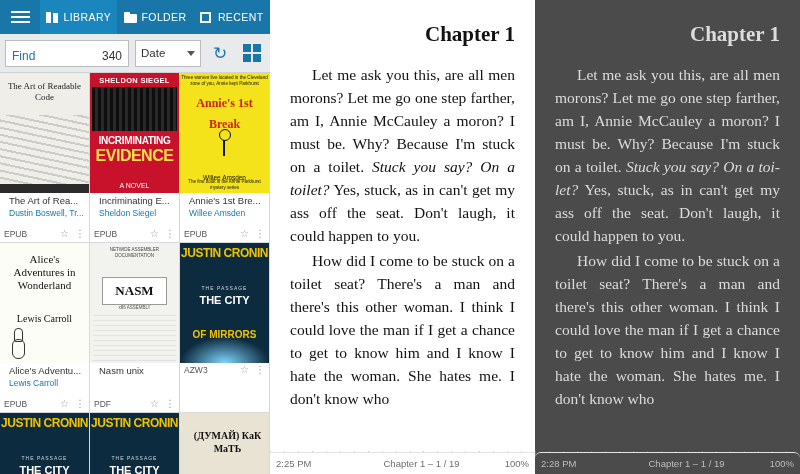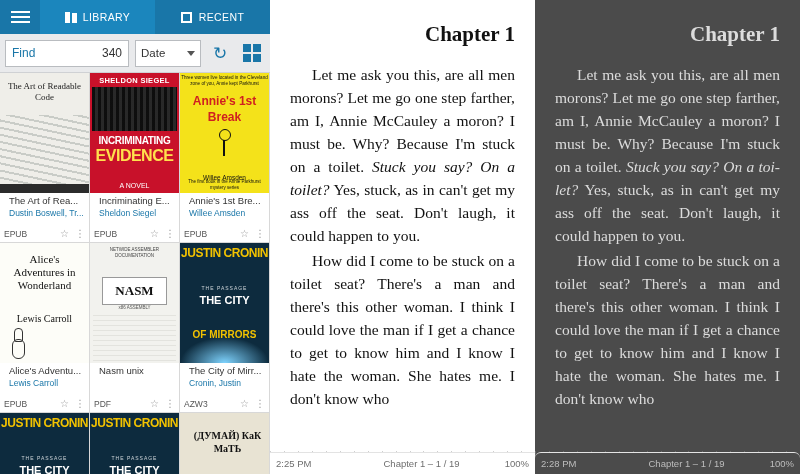--- a/index.html
+++ b/index.html
@@ -19,21 +19,21 @@
   .tab{flex:1;display:flex;align-items:center;justify-content:center;gap:5px;color:#ffffff;font-size:10.5px;letter-spacing:.4px;}
   .tab.active{background:#1b86bd;}
   .tabico{display:inline-block;width:13px;height:11px;position:relative;}
   .tabico.books::before{content:"";position:absolute;left:0;top:0;width:5px;height:11px;background:#fff;}
   .tabico.books::after{content:"";position:absolute;left:7px;top:1px;width:5px;height:10px;background:#fff;}
   .tabico.folder::before{content:"";position:absolute;left:0;top:2px;width:13px;height:9px;background:#fff;border-radius:1px;}
   .tabico.folder::after{content:"";position:absolute;left:0;top:0px;width:6px;height:3px;background:#fff;border-radius:1px 1px 0 0;}
   .tabico.recent::before{content:"";position:absolute;left:0;top:0;width:11px;height:11px;border:2px solid #fff;box-sizing:border-box;}
 
   .lib-search{height:38px;background:#e9eaec;display:flex;align-items:center;padding:0 5px;gap:6px;border-bottom:1px solid #cfd1d4;}
-  .findbox{flex:1;height:27px;background:#ffffff;border:1px solid #b9bcc0;display:flex;align-items:center;padding:0 6px;box-sizing:border-box;}
+  .findbox{flex:1;height:27px;background:#ffffff;border:1px solid #b9bcc0;display:flex;padding:8px 6px;box-sizing:border-box;}
   .findbox .ph{color:#1976a8;font-size:12px;flex:1;}
   .findbox .cnt{color:#333;font-size:12px;}
   .datebox{width:66px;height:27px;background:#ffffff;border:1px solid #b9bcc0;display:flex;align-items:center;justify-content:space-between;padding:0 5px;box-sizing:border-box;font-size:11.5px;color:#333;}
   .caret{width:0;height:0;border-left:4px solid transparent;border-right:4px solid transparent;border-top:5px solid #555;}
   .iconbtn{width:26px;height:26px;display:flex;align-items:center;justify-content:center;}
   .refresh{font-size:17px;color:#1976a8;line-height:1;}
   .grid-ico{display:grid;grid-template-columns:8px 8px;grid-template-rows:8px 8px;gap:2px;}
   .grid-ico i{background:#1976a8;display:block;}
 
   .shelf{padding:0;}
@@ -57,21 +57,21 @@
   .c-evidence{background:#c8112a;}
   .c-evidence .top{position:absolute;top:3px;left:0;right:0;text-align:center;font-size:7.5px;color:#fff;font-weight:bold;letter-spacing:.3px;}
   .c-evidence .mid{position:absolute;top:14px;left:2px;right:2px;height:44px;background:#000;}
   .c-evidence .mid .k{position:absolute;inset:0;background:repeating-linear-gradient(90deg,#111 0 3px,#333 3px 6px);opacity:.8;}
   .c-evidence .w1{position:absolute;top:62px;left:0;right:0;text-align:center;color:#fff;font-size:10px;font-weight:bold;letter-spacing:-.3px;}
   .c-evidence .w2{position:absolute;top:74px;left:0;right:0;text-align:center;color:#ffe14d;font-size:16px;font-weight:bold;letter-spacing:-.5px;}
   .c-evidence .w3{position:absolute;bottom:4px;left:0;right:0;text-align:center;color:#fff;font-size:7px;}
 
   .c-annie{background:#f4e21a;}
   .c-annie .hdr{position:absolute;top:2px;left:0;right:0;text-align:center;font-size:4.6px;color:#111;line-height:6px;}
-  .c-annie .tt{position:absolute;top:20px;left:0;right:0;text-align:center;color:#d02020;font-size:12px;font-weight:bold;line-height:16px;font-family:Liberation Sans, sans-serif;}
+  .c-annie .tt{position:absolute;top:20px;left:0;right:0;text-align:center;color:#d02020;font-size:12px;font-weight:bold;line-height:21px;font-family:Liberation Serif, serif;}
   .c-annie .fig{position:absolute;top:56px;left:30px;width:28px;height:34px;}
   .c-annie .fig::before{content:"";position:absolute;left:9px;top:0;width:10px;height:10px;border:1.5px solid #111;border-radius:50%;}
   .c-annie .fig::after{content:"";position:absolute;left:13px;top:11px;width:1.5px;height:16px;background:#111;}
   .c-annie .au{position:absolute;bottom:12px;left:0;right:0;text-align:center;color:#111;font-size:6.5px;}
   .c-annie .sub{position:absolute;bottom:2px;left:0;right:0;text-align:center;color:#111;font-size:4.5px;line-height:6px;}
 
   .c-alice{background:#fdfdf8;}
   .c-alice .t{position:absolute;top:10px;left:4px;right:4px;text-align:center;font-size:11px;color:#111;font-family:"Liberation Serif",serif;line-height:13px;}
   .c-alice .a{position:absolute;top:70px;left:4px;right:4px;text-align:center;font-size:10px;color:#111;font-family:"Liberation Serif",serif;}
   .c-alice .rab{position:absolute;left:6px;bottom:4px;width:22px;height:34px;}
@@ -122,20 +122,24 @@
       <div class="hamburger">
         <span></span>
           <span></span>
           <span></span>
       </div>
       <div class="tab active">
         <span class="tabico books"></span>
         <span>LIBRARY</span>
       </div>
       <div class="tab">
+        <span class="tabico folder"></span>
+        <span>FOLDER</span>
+      </div>
+      <div class="tab">
         <span class="tabico recent"></span>
         <span>RECENT</span>
       </div>
     </div>
 
     <div class="lib-search">
       <div class="findbox">
         <span class="ph">Find</span>
         <span class="cnt">340</span>
       </div>
@@ -266,24 +270,20 @@
         </div>
 
         <div class="cell">
           <div class="cover c-cronin">
             <div class="n">JUSTIN CRONIN</div>
             <div class="p">THE PASSAGE</div>
             <div class="t">THE CITY</div>
             <div class="t2">OF MIRRORS</div>
             <div class="glow"></div>
           </div>
-          <div class="meta">
-            <div class="btitle">The City of Mirr...</div>
-            <div class="bauthor">Cronin, Justin</div>
-          </div>
           <div class="frow">
             <span class="fmt">AZW3</span>
             <span class="fi">
               <span>☆</span>
               <span>⋮</span>
             </span>
           </div>
         </div>
       </div>
 

